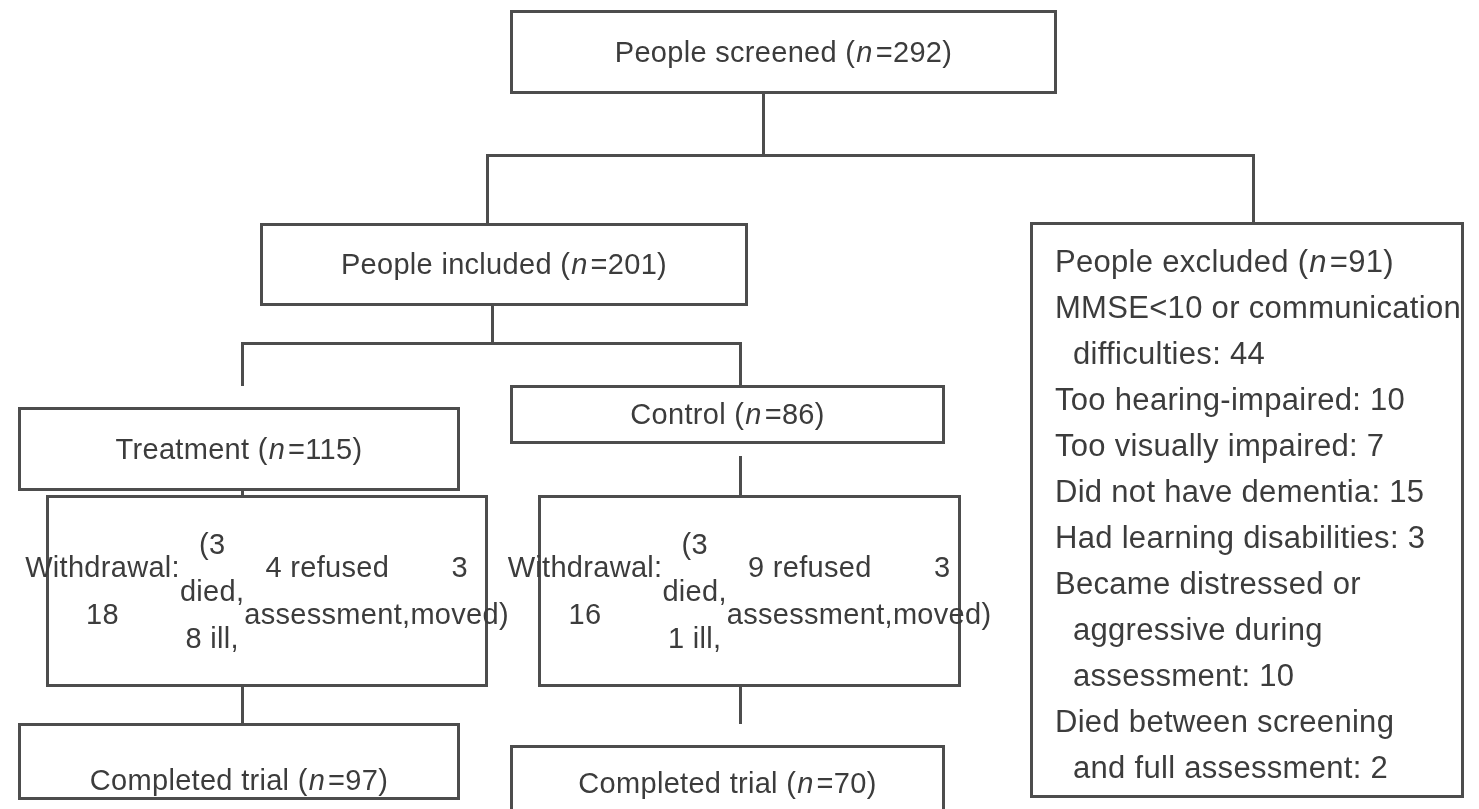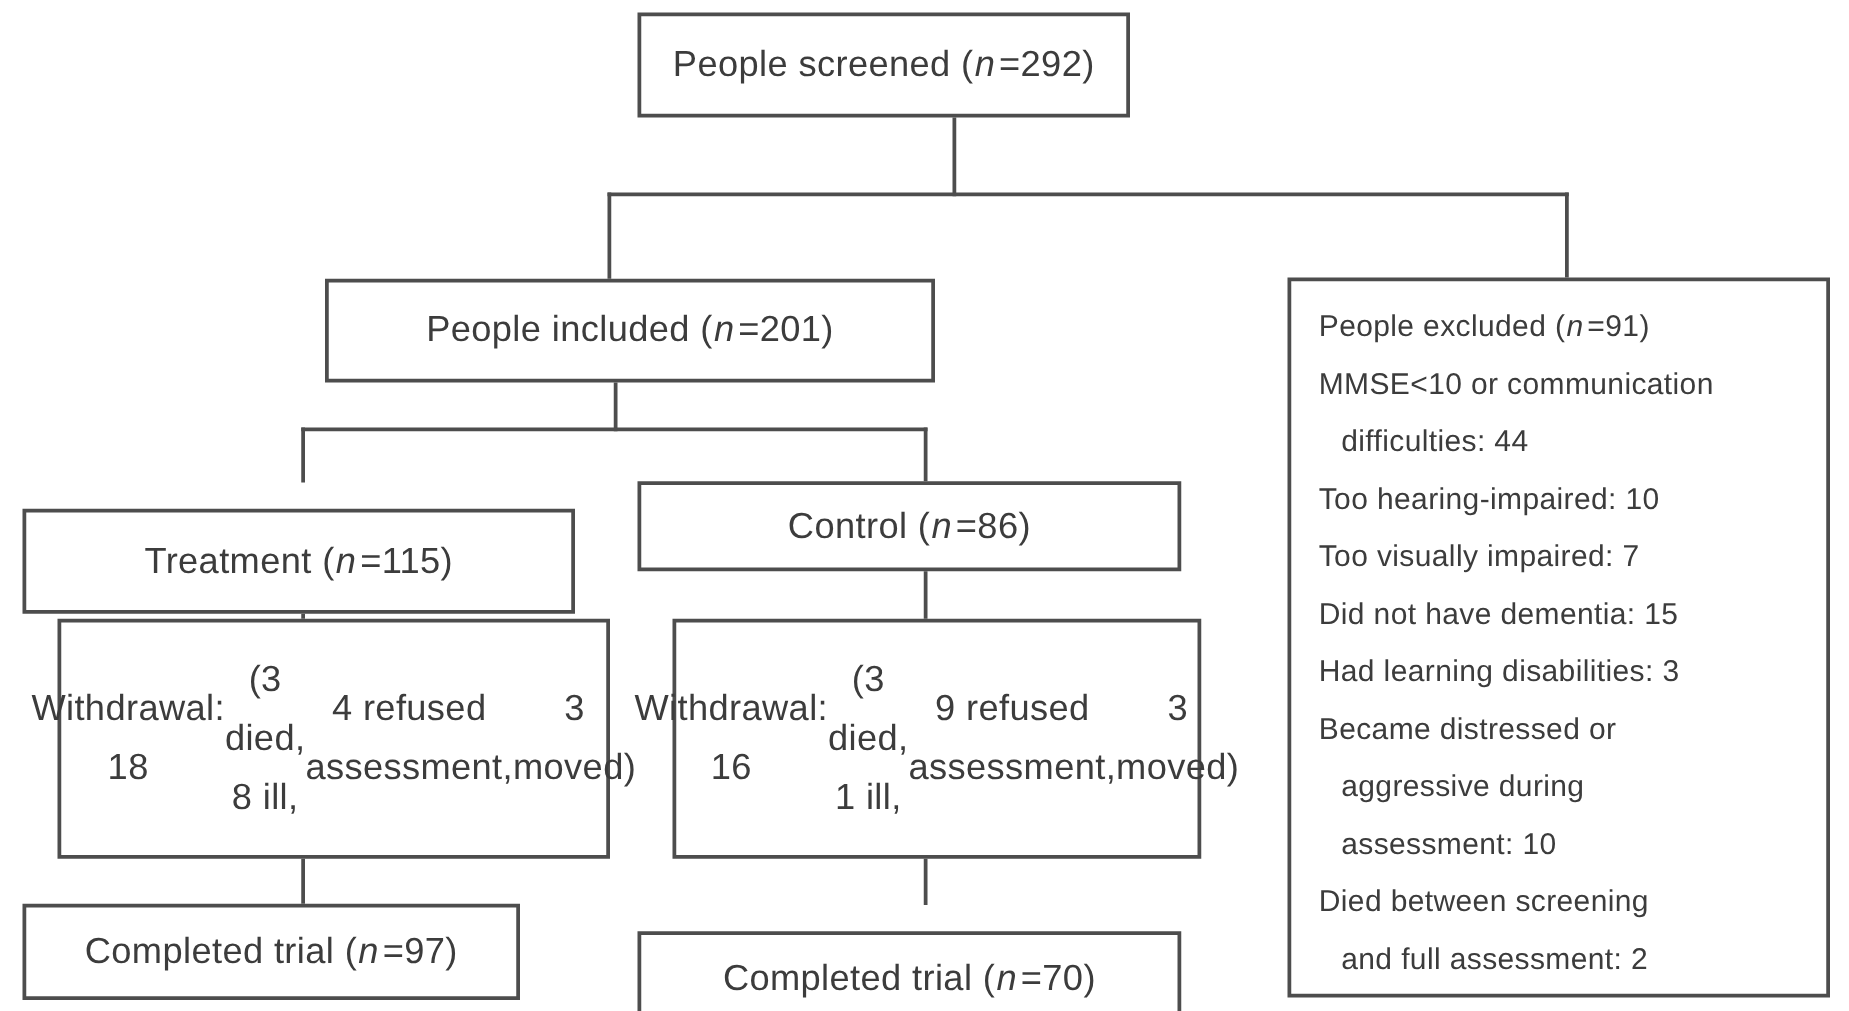--- a/index.html
+++ b/index.html
@@ -26,21 +26,21 @@
     letter-spacing:0.3px;
   }
   .multi-box {
     flex-direction:row;
     margin-left:28px;
   }
   .multi-box .bline { line-height:47px; }
   .nvar { font-style:italic; margin:0 3px 0 1px; }
   .connector { position:absolute; background:#4d4d4d; }
   .excl-box {
-    font-size:24px;
+    font-size:31px;
     letter-spacing:0.3px;
     padding:14px 33px 0 22px;
   }
   .excl-line { line-height:46px; white-space:nowrap; }
   .excl-line.indent { padding-left:18px; }
 </style>
 </head>
 <body>
 
 <div class="canvas">
@@ -51,59 +51,59 @@
   <div class="connector" style="left:1252px;top:154px;width:3px;height:69px;"></div>
   <div class="connector" style="left:491px;top:304px;width:3px;height:41px;"></div>
   <div class="connector" style="left:241px;top:342px;width:501px;height:3px;"></div>
   <div class="connector" style="left:241px;top:342px;width:3px;height:44px;"></div>
   <div class="connector" style="left:739px;top:342px;width:3px;height:44px;"></div>
   <div class="connector" style="left:241px;top:456px;width:3px;height:40px;"></div>
   <div class="connector" style="left:739px;top:456px;width:3px;height:40px;"></div>
   <div class="connector" style="left:241px;top:686px;width:3px;height:38px;"></div>
   <div class="connector" style="left:739px;top:686px;width:3px;height:38px;"></div>
 
-  <div class="box center-box" style="left:510px;top:10px;width:394px;height:84px;">
+  <div class="box center-box" style="left:510px;top:10px;width:547px;height:84px;">
     <div>
       <span>People screened (</span><i class="nvar">n</i><span>=292)</span>
     </div>
   </div>
 
   <div class="box center-box" style="left:260px;top:223px;width:488px;height:83px;">
     <div>
       <span>People included (</span><i class="nvar">n</i><span>=201)</span>
     </div>
   </div>
 
   <div class="box center-box" style="left:18px;top:407px;width:442px;height:84px;">
     <div>
       <span>Treatment (</span><i class="nvar">n</i><span>=115)</span>
     </div>
   </div>
 
-  <div class="box center-box" style="left:510px;top:385px;width:435px;height:72px;">
+  <div class="box center-box" style="left:510px;top:385px;width:435px;height:59px;">
     <div>
       <span>Control (</span><i class="nvar">n</i><span>=86)</span>
     </div>
   </div>
 
   <div class="box center-box multi-box" style="left:18px;top:495px;width:442px;height:192px;">
     <div class="bline">Withdrawal: 18</div>
     <div class="bline">(3 died, 8 ill,</div>
     <div class="bline">4 refused assessment,</div>
     <div class="bline">3 moved)</div>
   </div>
 
   <div class="box center-box multi-box" style="left:510px;top:495px;width:423px;height:192px;">
     <div class="bline">Withdrawal: 16</div>
     <div class="bline">(3 died, 1 ill,</div>
     <div class="bline">9 refused assessment,</div>
     <div class="bline">3 moved)</div>
   </div>
 
-  <div class="box center-box" style="left:18px;top:723px;width:398px;height:77px;">
+  <div class="box center-box" style="left:18px;top:723px;width:442px;height:77px;align-items:flex-end;">
     <div>
       <span>Completed trial (</span><i class="nvar">n</i><span>=97)</span>
     </div>
   </div>
 
   <div class="box center-box" style="left:510px;top:745px;width:435px;height:77px;">
     <div>
       <span>Completed trial (</span><i class="nvar">n</i><span>=70)</span>
     </div>
   </div>

